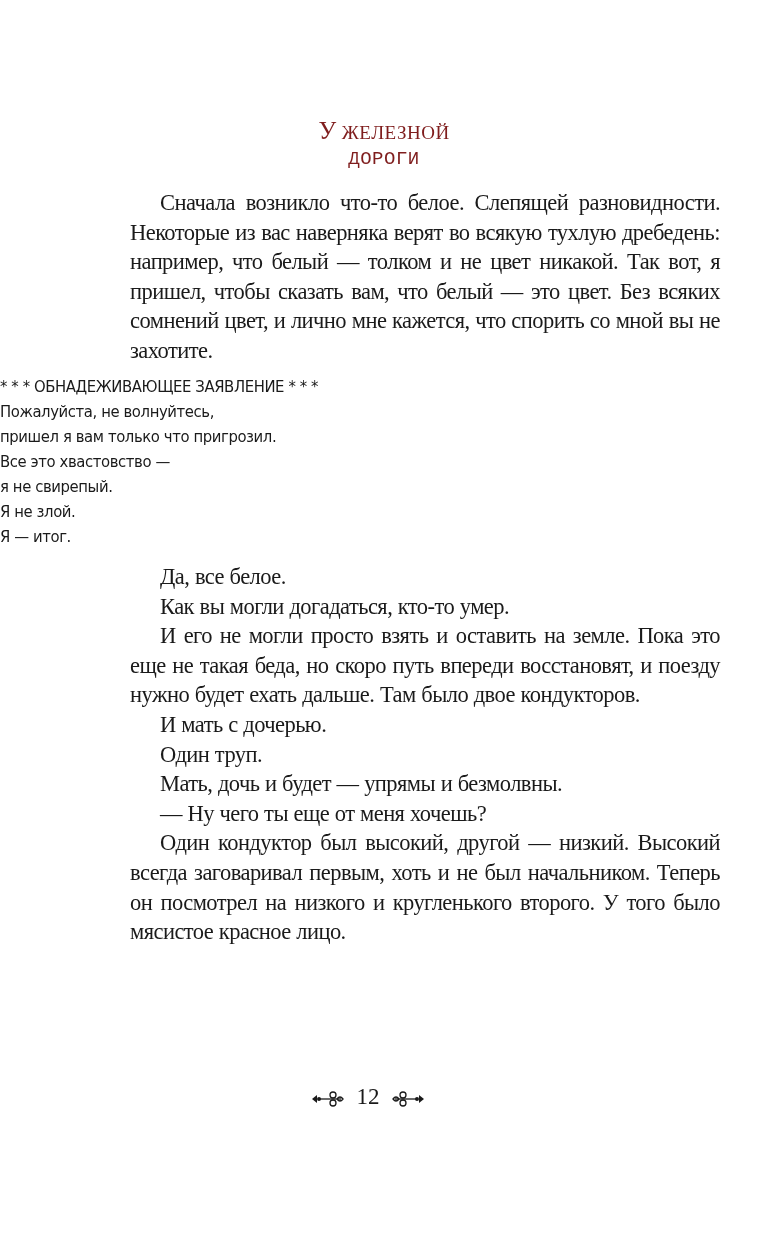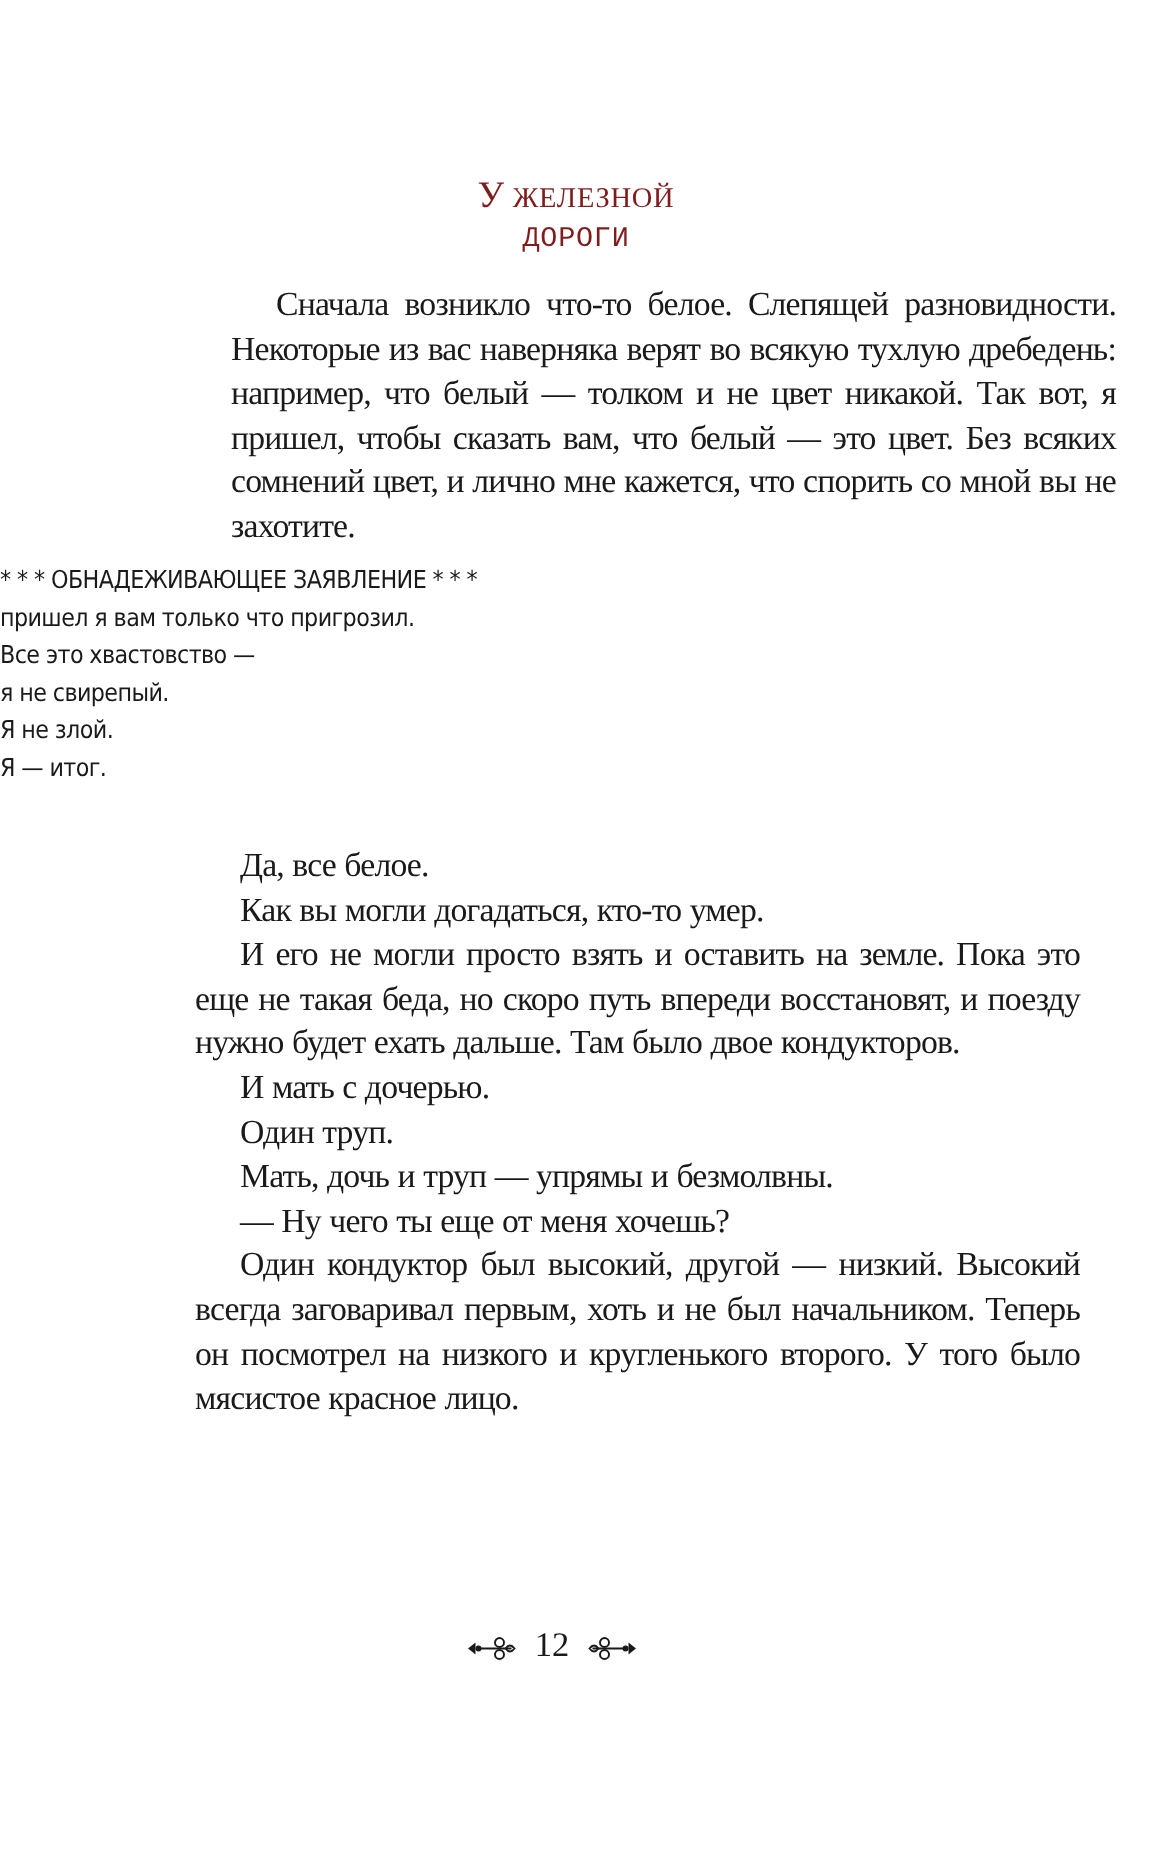--- a/index.html
+++ b/index.html
@@ -49,21 +49,21 @@
       line-height: 29.6px;
       text-align: justify;
     }
     .para-block p {
       margin: 0;
       text-indent: 30px;
       font-stretch: condensed;
       letter-spacing: -0.55px;
       word-spacing: 0.5px;
     }
-    .block1 { top: 188px; margin-left: 24px; }
+    .block1 { top: 188px; }
     .block2 { top: 562px; }
     .block1 p, .block2 p { text-align-last: left; }
 
     .insert {
       position: absolute;
       left: 0;
       width: 768px;
       top: 374px;
       text-align: left;
       font-family: "DejaVu Sans", sans-serif;
@@ -99,34 +99,35 @@
   <span class="sc" style="text-transform: uppercase;">железной</span>
 </div>
 <div class="title title-line2" style="text-transform: uppercase;">дороги</div>
 
 <div class="para-block block1">
   <p>Сначала возникло что-то белое. Слепящей разновидности. Некоторые из вас наверняка верят во всякую тухлую дребедень: например, что белый — толком и не цвет никакой. Так вот, я пришел, чтобы сказать вам, что белый — это цвет. Без всяких сомнений цвет, и лично мне кажется, что спорить со мной вы не захотите.</p>
 </div>
 
 <div class="insert">
   <div>* * * ОБНАДЕЖИВАЮЩЕЕ ЗАЯВЛЕНИЕ * * *</div>
+  <div>Пожалуйста, не волнуйтесь,</div>
   <div>пришел я вам только что пригрозил.</div>
   <div>Все это хвастовство —</div>
   <div>я не свирепый.</div>
   <div>Я не злой.</div>
   <div>Я — итог.</div>
 </div>
 
 <div class="para-block block2">
   <p>Да, все белое.</p>
   <p>Как вы могли догадаться, кто-то умер.</p>
   <p>И его не могли просто взять и оставить на земле. Пока это еще не такая беда, но скоро путь впереди восстановят, и поезду нужно будет ехать дальше. Там было двое кондукторов.</p>
   <p>И мать с дочерью.</p>
   <p>Один труп.</p>
-  <p>Мать, дочь и труп — упрямы и безмолвны.</p>
+  <p>Мать, дочь и будет — упрямы и безмолвны.</p>
   <p>— Ну чего ты еще от меня хочешь?</p>
   <p>Один кондуктор был высокий, другой — низкий. Высокий всегда заговаривал первым, хоть и не был начальником. Теперь он посмотрел на низкого и кругленького второго. У того было мясистое красное лицо.</p>
 </div>
 
 <div class="page-number">
   <svg class="orn" viewBox="0 0 36 20">
     <g fill="none" stroke="#1a1a1a" stroke-width="1.3">
       <circle cx="24" cy="6" r="3"></circle>
       <circle cx="24" cy="14" r="3"></circle>
       <path d="M10 10 H32"></path>

